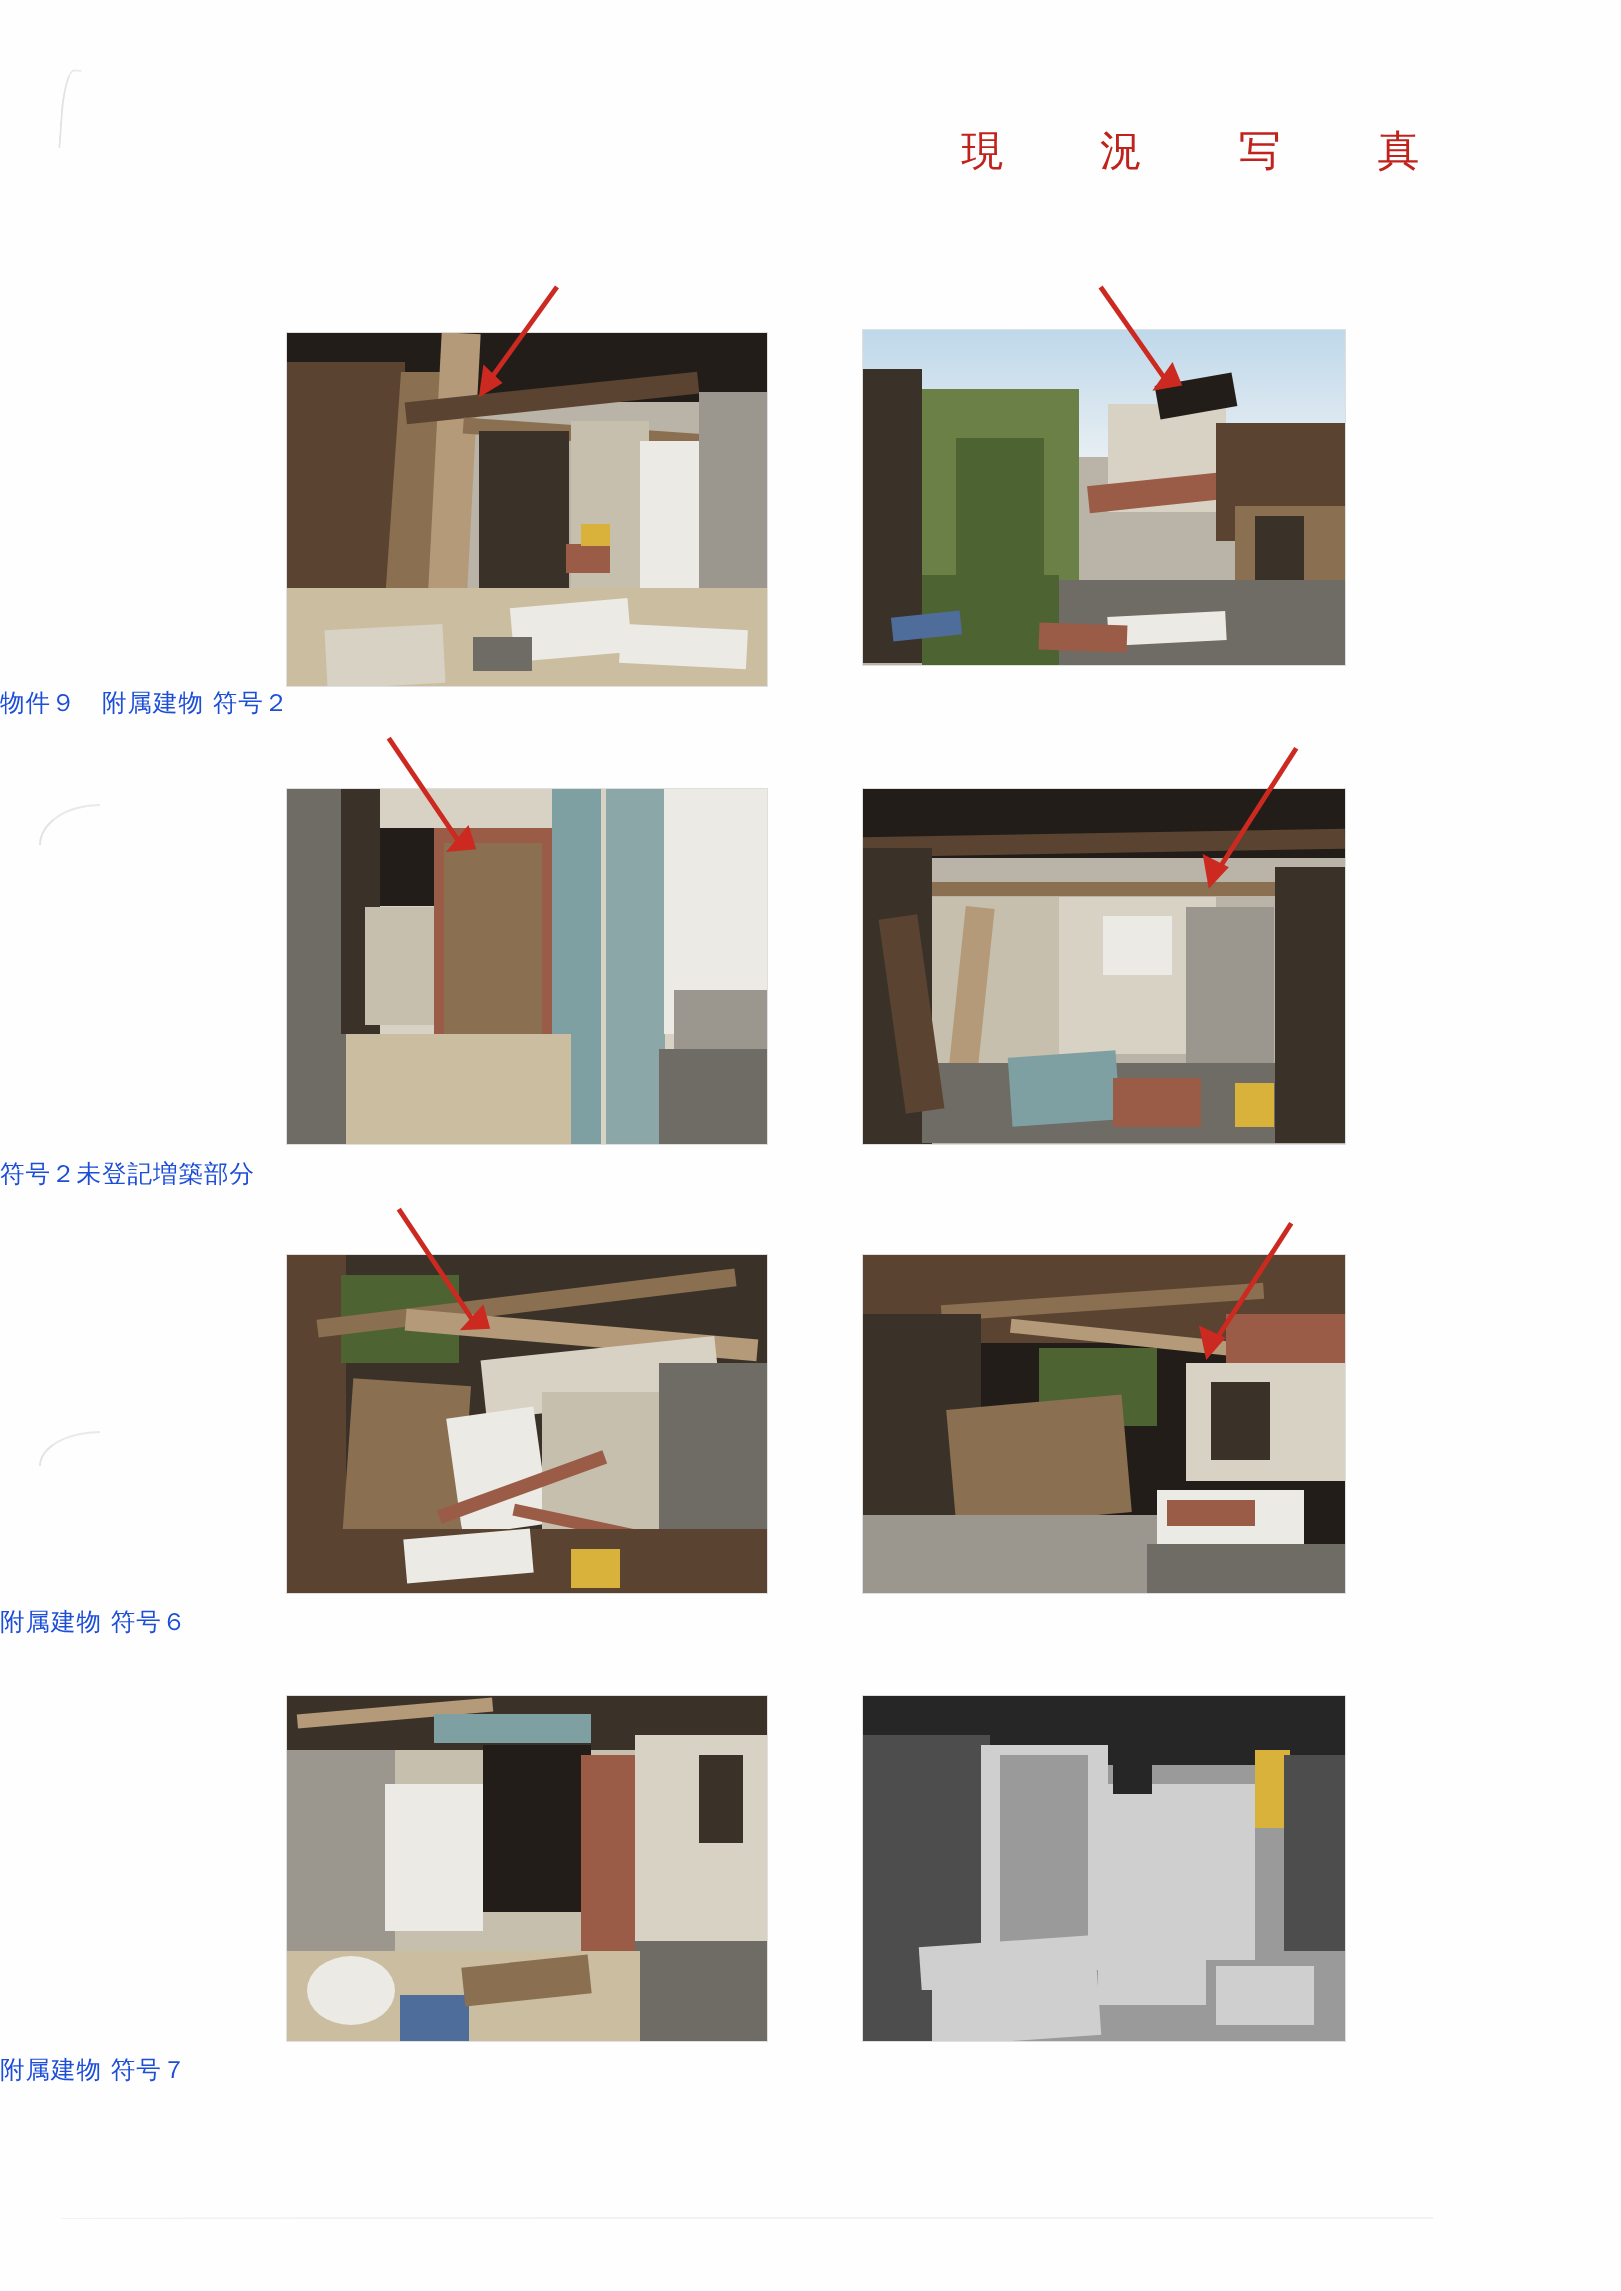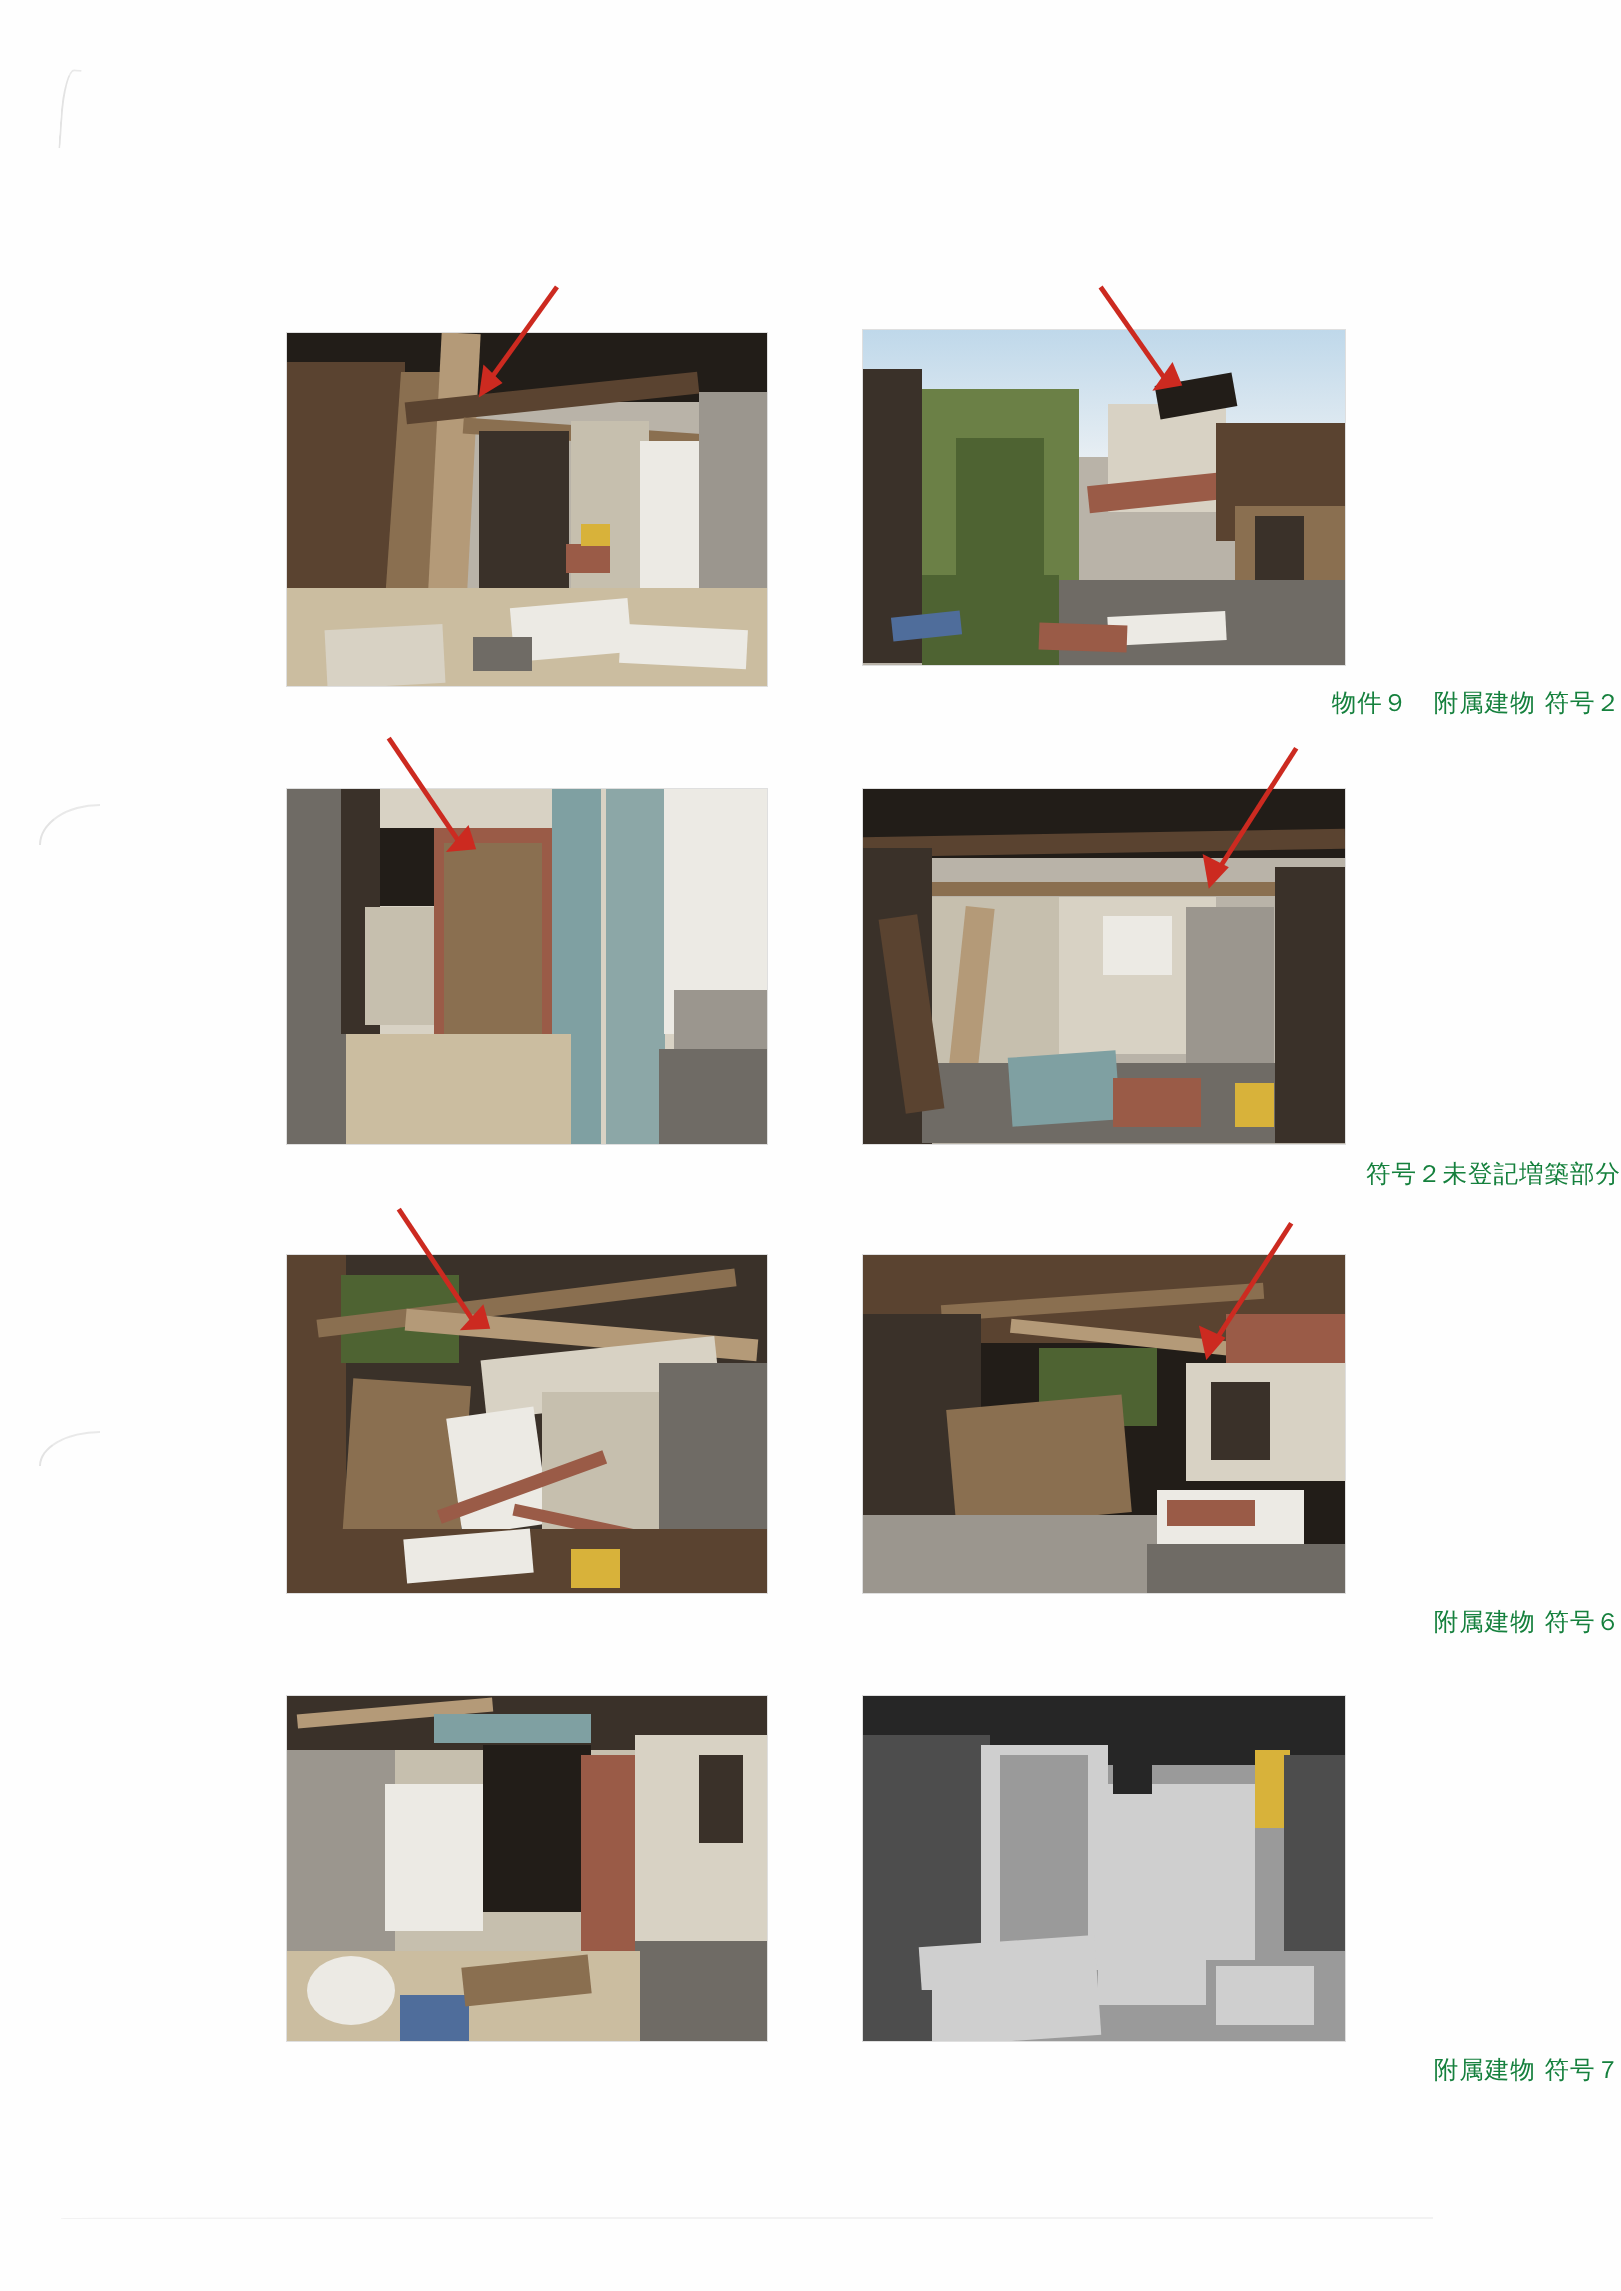--- a/index.html
+++ b/index.html
@@ -59,22 +59,22 @@
   }
   .photo {
     position: absolute;
     background: #b9b3a8;
     overflow: hidden;
     box-shadow: 0 0 0 1px rgba(0,0,0,0.12);
   }
   .caption {
     position: absolute;
     width: 1621px;
-    text-align: right;
-    color: #15803d;
+    text-align: left;
+    color: #1d4ed8;
     font-size: 24.5px;
     font-family: "DejaVu Sans", sans-serif;
     letter-spacing: 1px;
   }
 
   
   .arrow {
     position: absolute;
     pointer-events: none;
   }
@@ -111,20 +111,21 @@
 </head>
 <body>
 
 <div class="page">
 
   <div class="scan-mark m1"></div>
   <div class="scan-mark m2"></div>
   <div class="scan-mark m3"></div>
   <div class="scan-mark m4"></div>
 
+  <div class="doc-title">現　況　写　真</div>
 
   <div class="photo-row" style="top:0;">
 
     <div class="photo" style="left:287px; top:333px; width:480px; height:353px;">
       <div class="ph-inner">
         <div class="sh dark2" style="left:0; top:0; width:480px; height:69px;"></div>
         <div class="sh wood-d" style="left:0; top:29px; width:118px; height:323px;"></div>
         <div class="sh wood-m" style="left:103px; top:39px; width:57px; height:314px; transform:skewX(-4deg);"></div>
         <div class="sh wood-l" style="left:147px; top:0; width:39px; height:294px; transform:rotate(3deg);"></div>
         <div class="sh wood-d" style="left:118px; top:54px; width:294px; height:21.6px; transform:rotate(-6deg);"></div>

